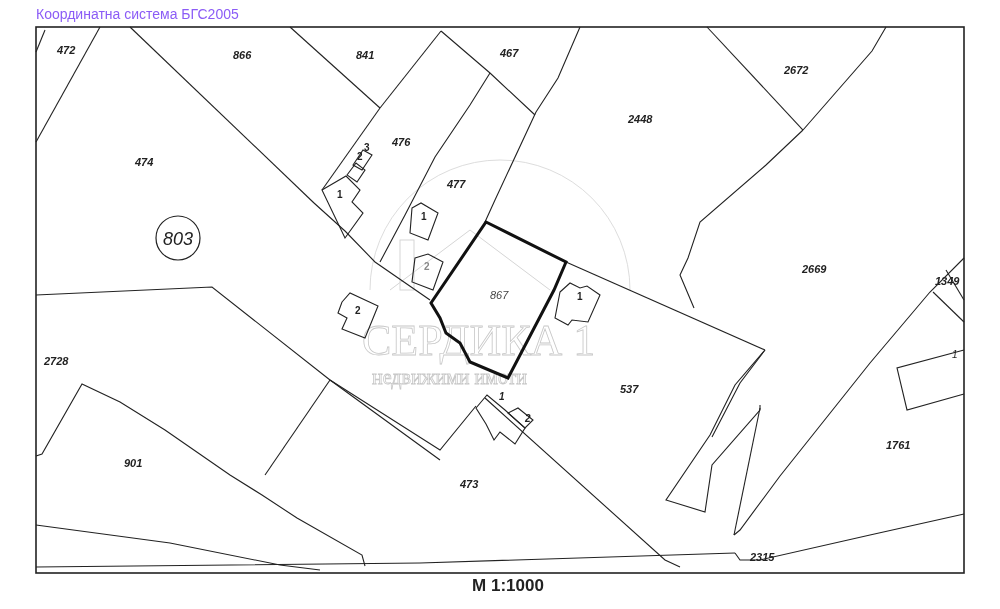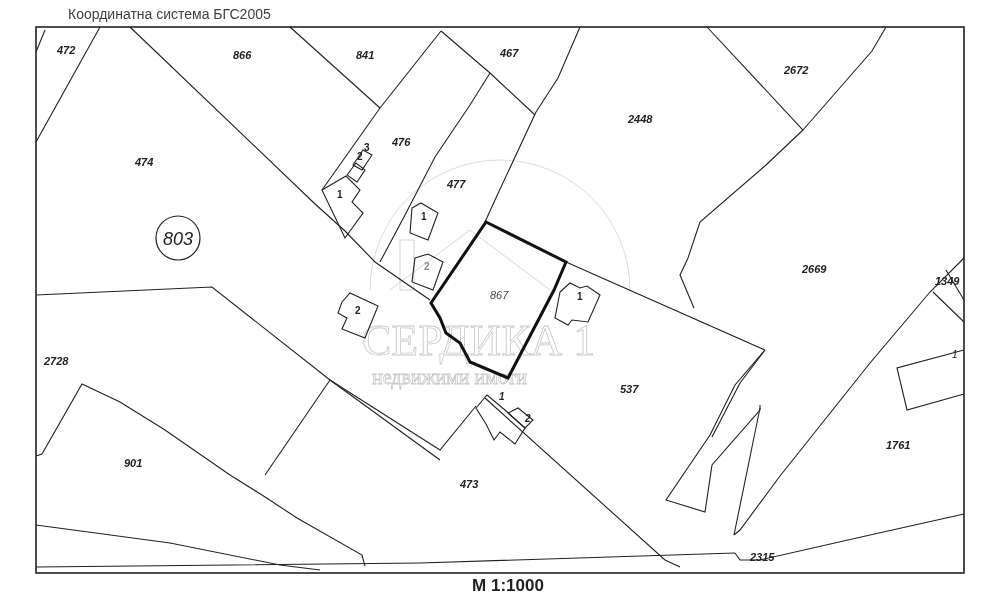--- a/index.html
+++ b/index.html
@@ -1,17 +1,17 @@
 <!DOCTYPE html>
 <html><head>
 <meta charset="utf-8">
 <style>
   html, body { margin: 0; padding: 0; background: #ffffff; }
   body { width: 1000px; height: 609px; position: relative; overflow: hidden; font-family: "Liberation Sans", sans-serif; }
-  .title { position: absolute; left: 36px; top: 6px; font-size: 14px; color: #404040; margin-left: 32px; }
+  .title { position: absolute; left: 36px; top: 6px; font-size: 14px; color: #8b5cf6; }
   .map { position: absolute; left: 0; top: 0; width: 1000px; height: 609px; }
   .scale { position: absolute; left: 0; width: 1000px; top: 576px; text-align: center; font-size: 17px; font-weight: bold; color: #222; padding-left: 8px; }
   .lbl { font-family: "Liberation Sans", sans-serif; font-style: italic; font-weight: bold; font-size: 11px; fill: #222; }
   .bld { font-family: "Liberation Sans", sans-serif; font-weight: bold; font-size: 10px; fill: #222; }
   .wm { font-family: "Liberation Serif", serif; fill: none; stroke: #c8c8c8; stroke-width: 0.8; }
 </style>
 </head>
 <body>
 
 <div class="title">Координатна система БГС2005</div>

